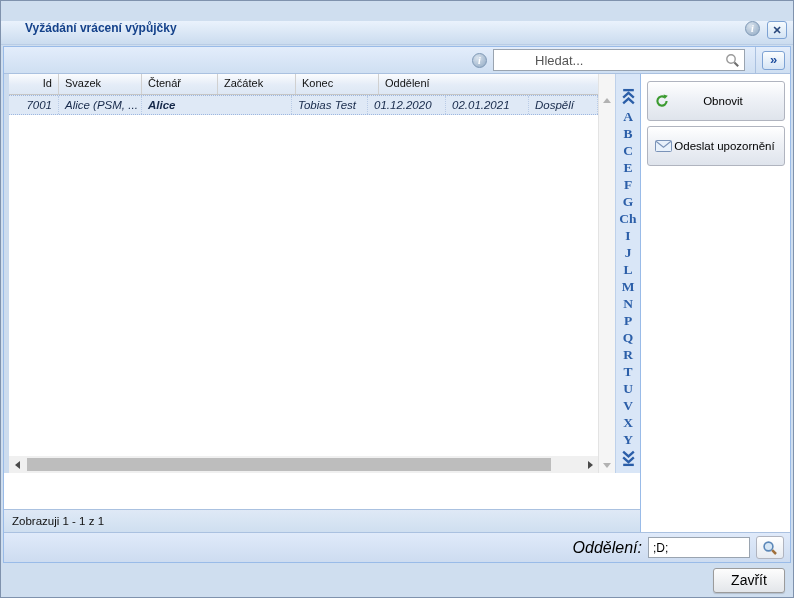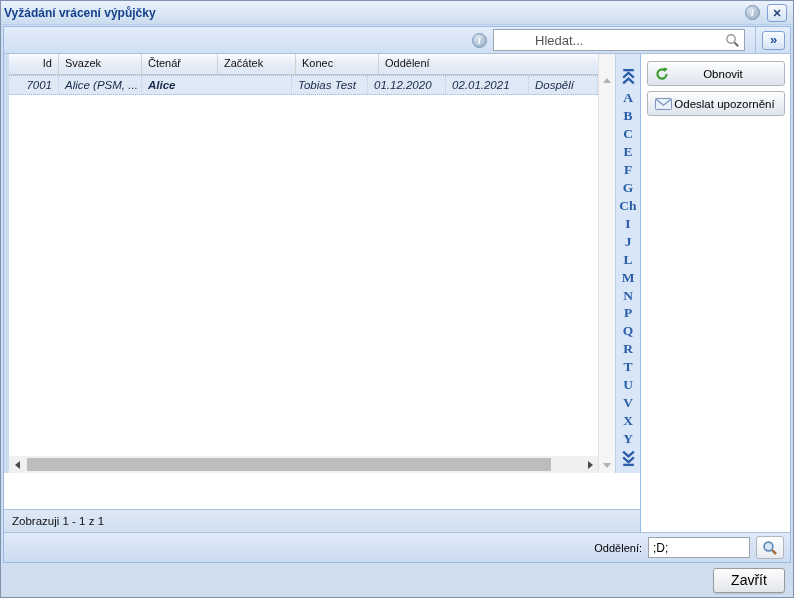--- a/index.html
+++ b/index.html
@@ -3,23 +3,23 @@
 <meta charset="utf-8">
 <style>
   * { box-sizing: border-box; margin: 0; padding: 0; }
   html,body { width:794px; height:598px; }
   body { font-family: "Liberation Sans", sans-serif; font-size: 11.5px; color:#1a2b45; }
 
   .window { width:794px; height:598px; background:#cfdeef; border:1px solid #7f92ad;
             display:flex; flex-direction:column; overflow:hidden; }
 
   
-  .titlebar { height:24px; flex:0 0 24px; display:flex; align-items:center;
-              padding:0 6px 0 3px; background:linear-gradient(#eaf2fc,#cbdcef);
-              border-bottom:1px solid #b9cde6; }
+  .titlebar { height:24px; flex:0 0 24px; display:flex; align-items:flex-start;
+              padding:0 6px 0 24px; background:linear-gradient(#eaf2fc,#cbdcef);
+              border-bottom:1px solid #b9cde6;margin-top:20px; }
   .title-text { font-size:12px; font-weight:bold; color:#15428b; flex:1;
                 white-space:nowrap; overflow:hidden; }
   .info-ic { width:15px; height:15px; border-radius:50%; border:1px solid #7e98b5;
              background:radial-gradient(circle at 35% 30%, #d9e3ee, #90a9c3);
              color:#fff; font:italic bold 10px/13px "Liberation Serif", serif;
              text-align:center; }
   .close-btn { width:20px; height:18px; margin-left:7px; border:1px solid #7da2d3; border-radius:3px;
                background:linear-gradient(#f7fbfe,#d3e3f4); color:#29487c;
                font-size:11px; font-weight:bold; line-height:16px; text-align:center; cursor:pointer; }
 
@@ -86,36 +86,36 @@
   .alphabet { width:25px; flex:0 0 25px; background:#d9e6f7; border-left:1px solid #bed1ea;
               display:flex; flex-direction:column; align-items:center; justify-content:space-between;
               padding:14px 0 4px 0; }
   .alpha-letter { font-size:13.5px; font-weight:bold; color:#2b5ea8; line-height:1;
                   cursor:pointer; font-family:"Liberation Serif", serif; }
   .alpha-jump { cursor:pointer; display:block; }
 
   
   .right-panel { width:150px; flex:0 0 150px; background:#fff; border-left:1px solid #99bbe8;
                  display:flex; flex-direction:column; padding:7px 5px 0 6px; gap:5px; }
-  .side-btn { height:25px; border:1px solid #b0b4bf; border-radius:3px;
+  .side-btn { height:40px; border:1px solid #b0b4bf; border-radius:3px;
               background:linear-gradient(#ffffff,#eef1f6 45%,#dfe4ec);
               box-shadow:0 1px 0 rgba(255,255,255,.8) inset; display:flex; align-items:center;
               padding:0 7px; cursor:pointer; }
   .side-btn .lbl { flex:1; text-align:center; font-size:11.5px; color:#000; }
 
   
   .statusbar { height:23px; flex:0 0 23px; background:linear-gradient(#dfe9f6,#cfdff0);
                border-top:1px solid #aac1e0; display:flex; align-items:center; padding-left:8px;
                font-size:11.5px; color:#111;margin-top:12px; }
 
   
   .bottom-toolbar { height:30px; flex:0 0 30px; background:linear-gradient(#e0eafa,#cddcf0);
                     border-top:1px solid #aac1e0; display:flex; align-items:center;
                     justify-content:flex-end; gap:6px; padding-right:6px; }
-  .bt-label { font-size:11px; color:#000; }
+  .bt-label { font-size:16px; color:#000;font-style:italic; }
   .bt-input { width:102px; height:21px; border:1px solid #9aa4b0; padding:0 4px;
               font:12px "Liberation Sans", sans-serif; color:#000; }
   .bt-search-btn { width:28px; height:23px; border:1px solid #b0b4bf; border-radius:3px;
                    background:linear-gradient(#ffffff,#e7ebf1); display:flex; align-items:center;
                    justify-content:center; cursor:pointer; }
 
   
   .footer { height:34px; flex:0 0 34px; display:flex; align-items:center; justify-content:flex-end;
             padding-right:8px; background:#cfdeef; }
   .footer-btn { width:72px; height:25px; border:1px solid #9b9b9b; border-radius:3px;

